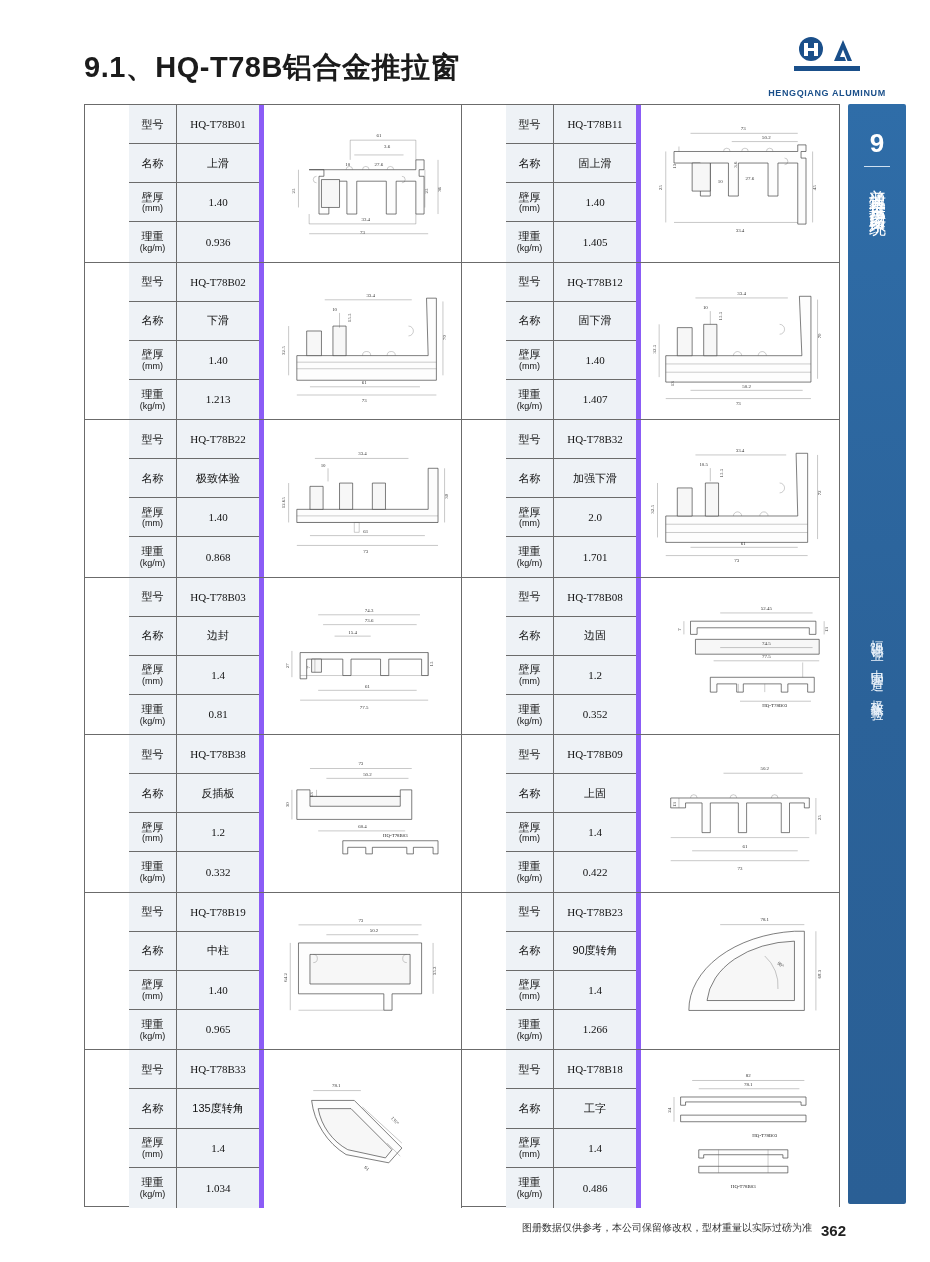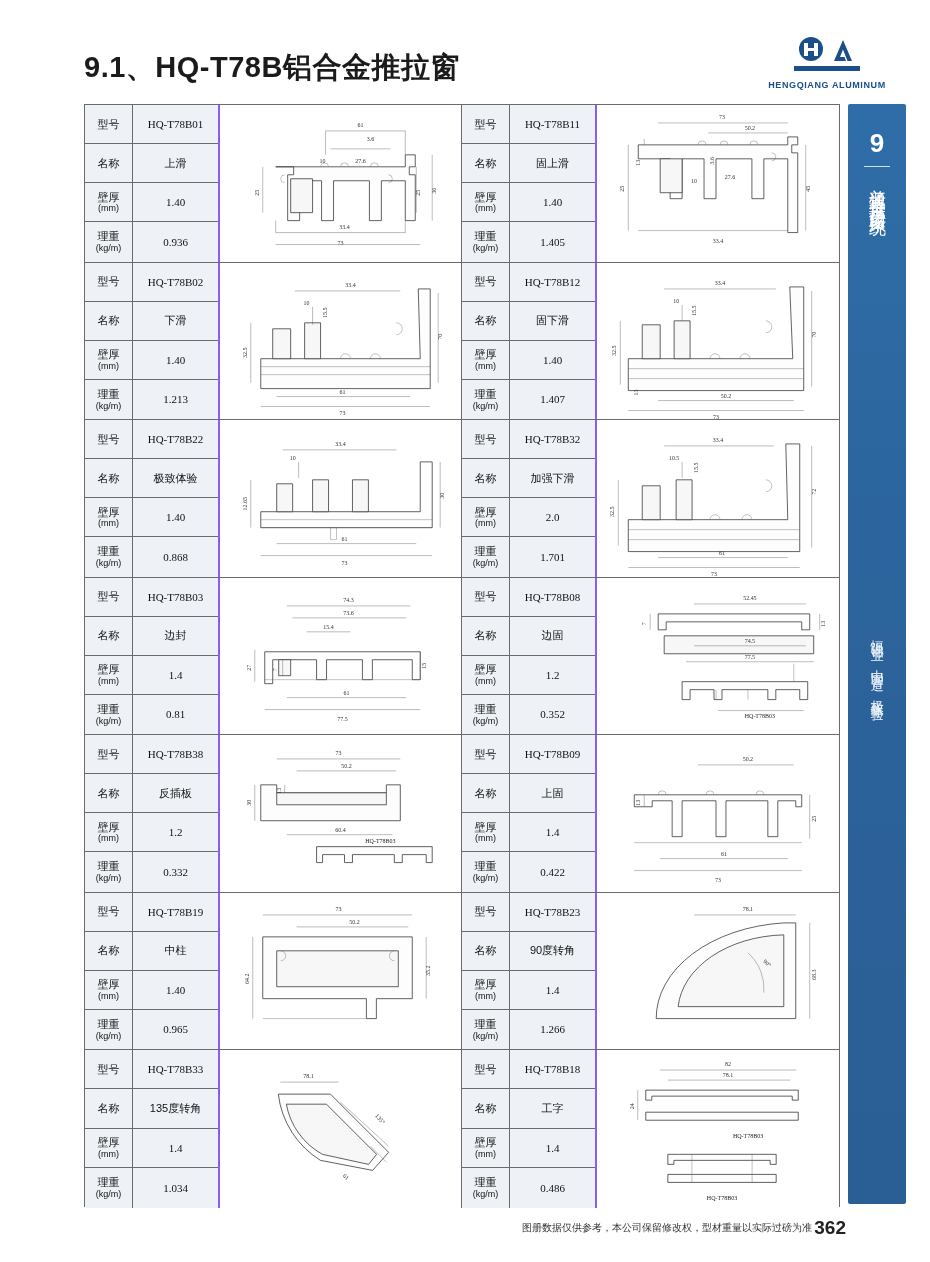--- a/index.html
+++ b/index.html
@@ -22,21 +22,21 @@
   }
   .logo-wrap {
     position: absolute;
     right: 38px; top: 36px;
     width: 130px; height: 62px;
     text-align: center;
   }
   .logo-mark { display:block; margin: 0 auto; }
   .logo-text {
     font-size: 9px; letter-spacing: 0.6px;
-    color: #1a4f8a; font-weight: bold; margin-top: 4px;
+    color: #1a4f8a; font-weight: bold; margin-top: 12px;
   }
   
   .side-tab {
     position: absolute;
     right: 24px; top: 104px;
     width: 58px; height: 1100px;
     background: linear-gradient(180deg,#2f6da8 0%, #2b6299 55%, #2a5f95 100%);
     color: #fff;
     border-radius: 2px;
   }
@@ -90,24 +90,25 @@
     display: flex;
     position: relative;
     overflow: hidden;
   }
   .cell:nth-child(2n) { border-right: none; }
   .cell.lastrow { border-bottom: none; }
   
   .spec {
     width: 135px;
     min-width: 135px;
-    border-right: 2px solid #8b5cf6;
+    border-right: 5px solid #8b5cf6;
     display: grid;
     grid-template-rows: 1fr 1fr 1fr 1fr;
     background: #eef2f6;
+    margin-left: 44px;
   }
   .srow {
     display: grid;
     grid-template-columns: 48px 1fr;
     border-bottom: 1px solid #6b6b6b;
   }
   .srow:last-child { border-bottom: none; }
   .slab {
     border-right: 1px solid #6b6b6b;
     font-size: 11px;
@@ -141,21 +142,21 @@
   .thin { stroke: #666; stroke-width: 0.4; fill: none; }
   
   .footer-note {
     position: absolute;
     right: 118px; bottom: 27px;
     font-size: 10px; color: #333; padding-left: 27px;
   }
   .page-num {
     position: absolute;
     right: 84px; bottom: 23px;
-    font-size: 19px; font-weight: bold; color: #222;
+    font-size: 15px; font-weight: bold; color: #222;
   }
 </style>
 </head>
 <body>
 
 <div class="page-title">9.1、HQ-T78B铝合金推拉窗</div>
 
 <div class="logo-wrap">
   <svg class="logo-mark" width="66" height="40" viewBox="0 0 66 40">
     <circle cx="17" cy="13" r="12" fill="#1a4f8a"></circle>

